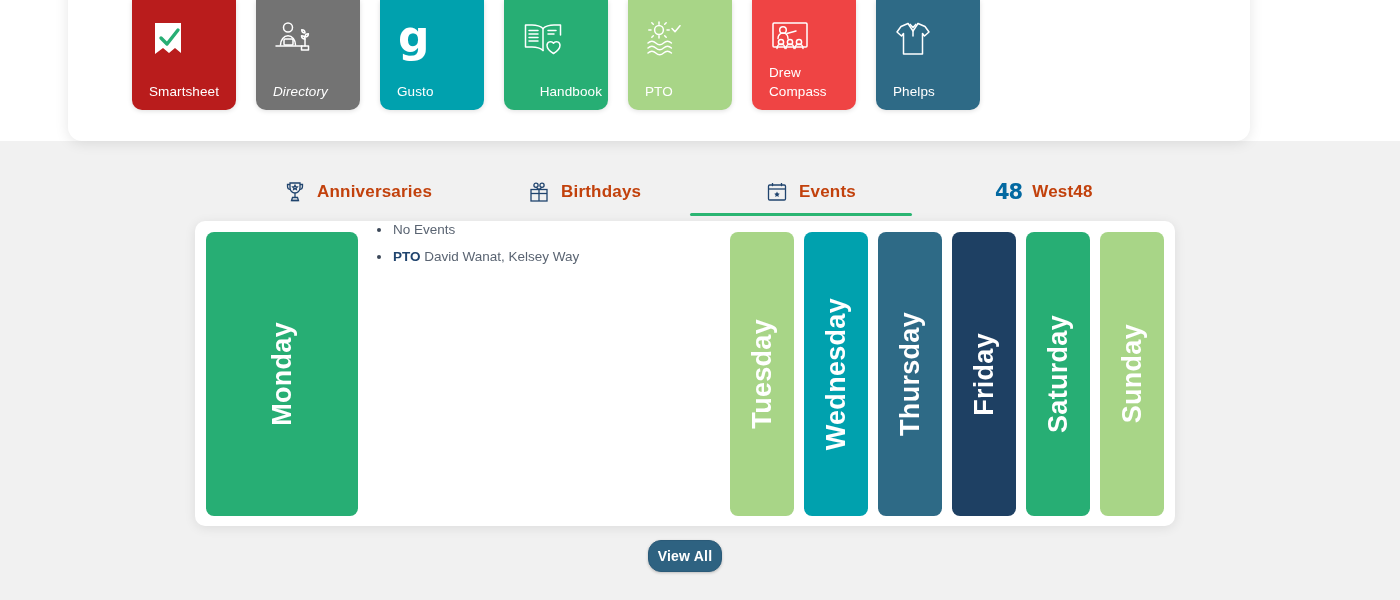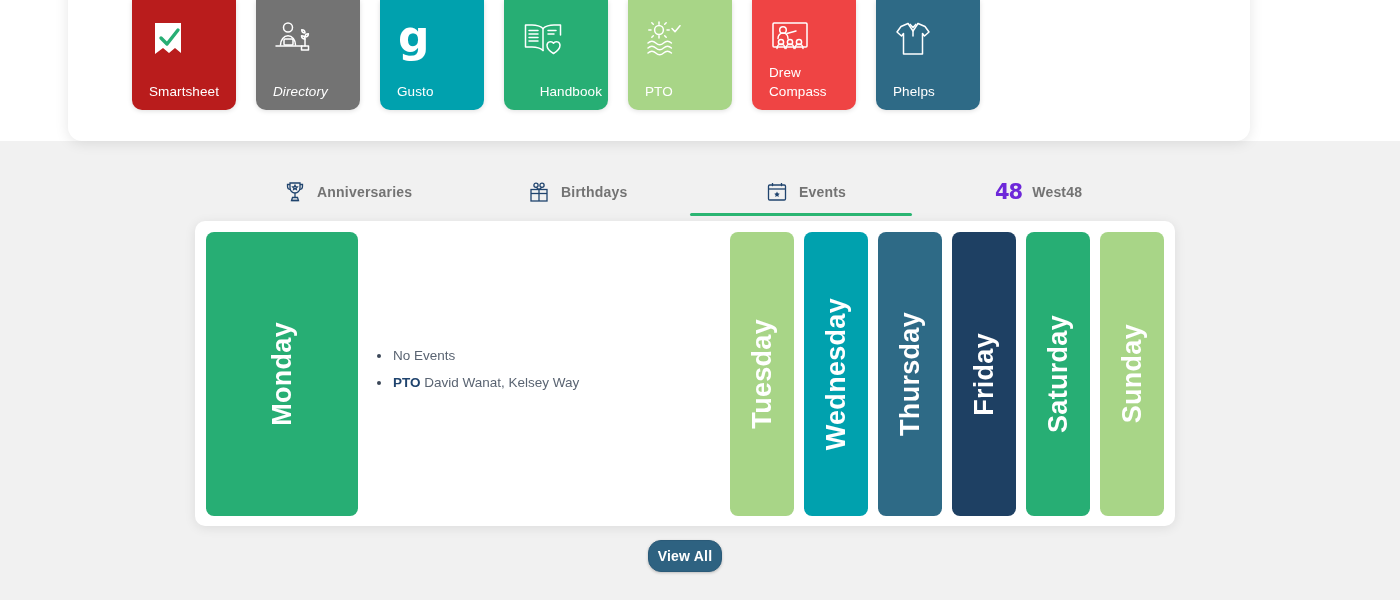--- a/index.html
+++ b/index.html
@@ -56,35 +56,35 @@
   
   .tabs {
     position: absolute; left: 0; top: 168px; width: 1400px; height: 50px;
   }
   .tab {
     position: absolute; top: 0; height: 48px;
     display: flex; align-items: center; gap: 10px;
     cursor: pointer;
   }
   .tab .tab-label {
-    font-size: 14px; font-weight: 700; color: #737373; letter-spacing: .2px;
+    font-size: 17px; font-weight: 700; color: #c2410c; letter-spacing: .2px;
   }
   .tab .tab-ico { display: flex; align-items: center; }
   .tab.active::after {
     content: ""; position: absolute; left: var(--ul-left, 0); bottom: 0;
     width: var(--ul-w, 100%); height: 3px; background: #2bb673; border-radius: 2px;
   }
   #tab-anniversaries { left: 283px; }
   #tab-birthdays     { left: 527px; }
   #tab-events        { left: 765px; }
   #tab-west48        { left: 995px; }
   #tab-events::after { left: -75px; width: 222px; }
   .num48 {
     font-family: "DejaVu Sans", sans-serif;
-    font-size: 21px; font-weight: 700; color: #6d28d9; letter-spacing: -1px;
+    font-size: 21px; font-weight: 700; color: #0369a1; letter-spacing: -1px;
   }
 
   
   .week-card {
     position: absolute; left: 195px; top: 221px; width: 980px; height: 305px;
     background: #ffffff; border-radius: 10px;
     box-shadow: 0 2px 12px rgba(0,0,0,0.09);
   }
   .day-col {
     position: absolute; top: 11px; height: 284px;
@@ -100,21 +100,21 @@
   .day-col.sel { left: 11px; width: 152px; }
   #day-tuesday   { left: 535px; width: 64px; }
   #day-wednesday { left: 609px; width: 64px; }
   #day-thursday  { left: 683px; width: 64px; }
   #day-friday    { left: 757px; width: 64px; }
   #day-saturday  { left: 831px; width: 64px; }
   #day-sunday    { left: 905px; width: 64px; }
 
   .events-pane {
     position: absolute; left: 180px; top: 0; width: 340px; height: 305px;
-    display: flex; flex-direction: column; justify-content: center;
+    display: flex; flex-direction: column; 
   }
   .events-list { list-style: none; }
   .events-list li {
     position: relative; padding-left: 18px; margin-bottom: 9px;
     font-size: 13.5px; color: #5a6472; line-height: 18px;
   }
   .events-list li::before {
     content: ""; position: absolute; left: 2px; top: 7px;
     width: 4px; height: 4px; border-radius: 50%; background: #3b4758;
   }

